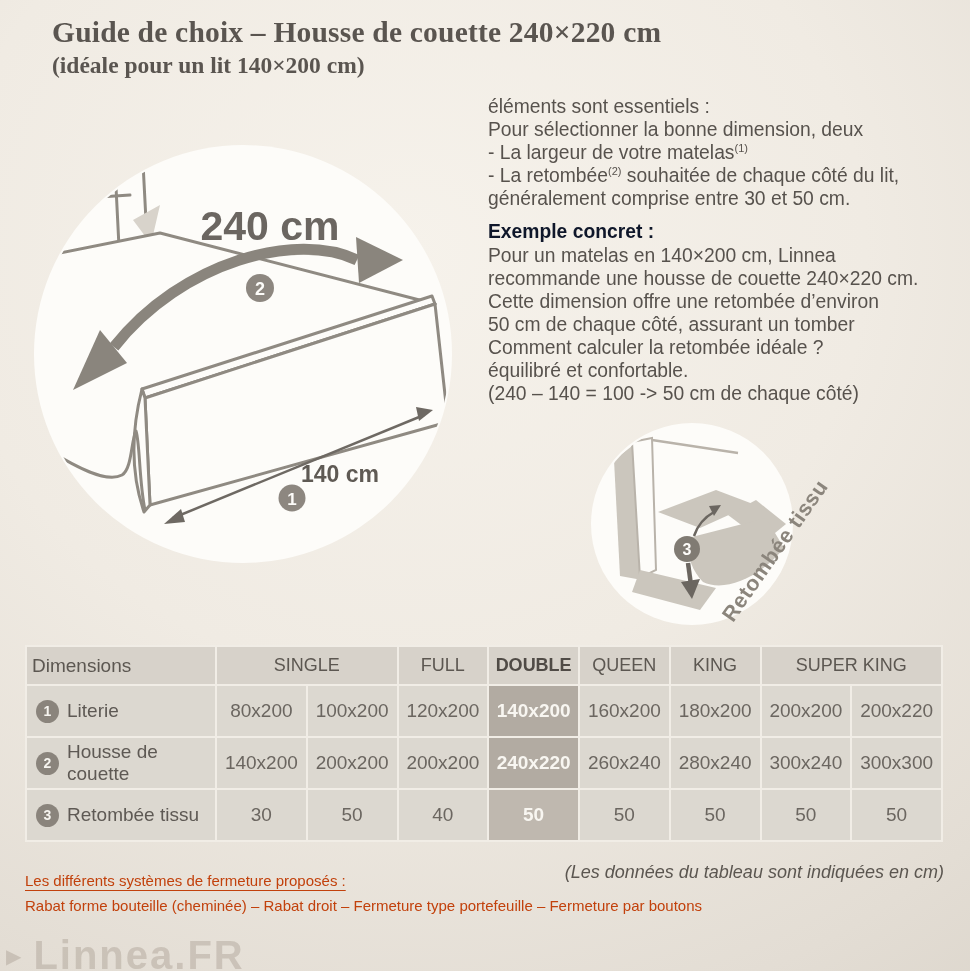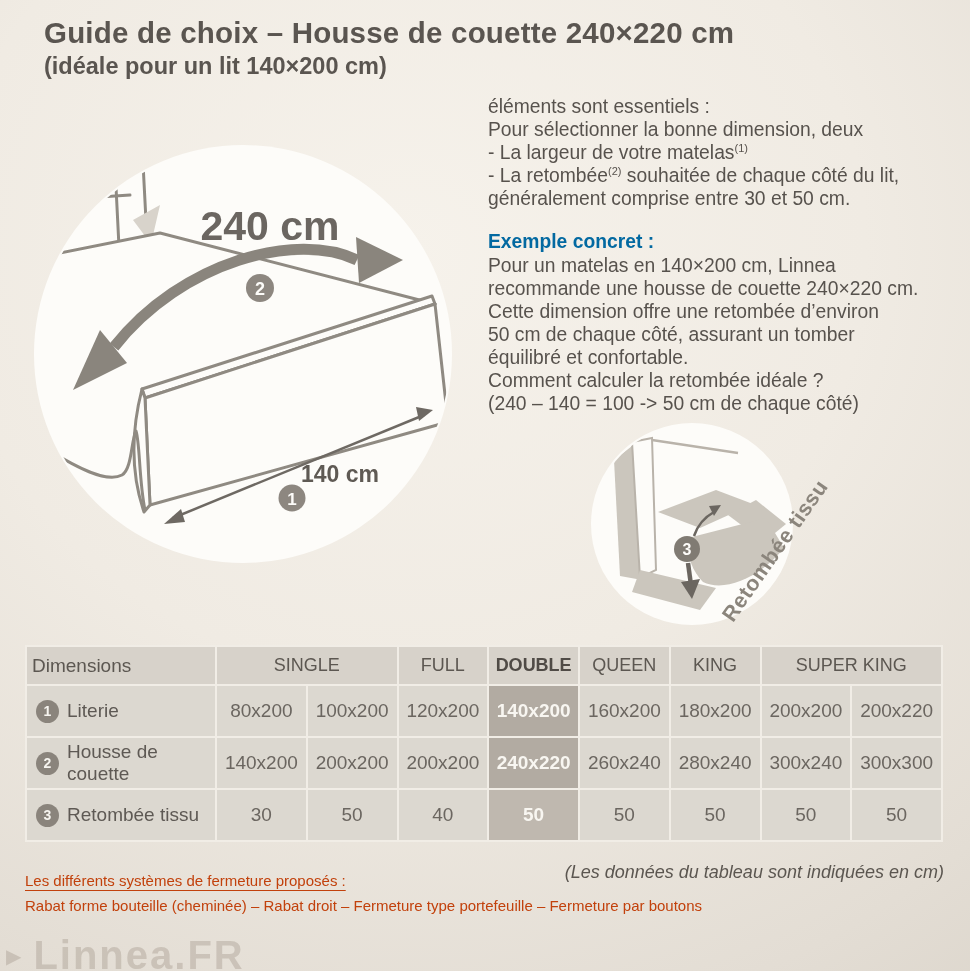--- a/index.html
+++ b/index.html
@@ -4,28 +4,28 @@
 <style>
   html,body{margin:0;padding:0;width:970px;height:971px;overflow:hidden;}
   body{
     font-family:"Liberation Sans","DejaVu Sans",sans-serif;
     background:
       radial-gradient(135% 125% at 42% 26%, #f6f2eb 0%, #f0ebe3 35%, #e3ddd4 65%, #d0c9be 100%);
     position:relative;color:#57524d;
   }
   .abs{position:absolute;}
   
-  .title-block{left:44px;top:16px;}
+  .title-block{left:52px;top:16px;font-family:Liberation Serif, serif;}
   .page-title{font-size:29.5px;font-weight:700;color:#5a5550;letter-spacing:.2px;}
   .page-subtitle{font-size:23.5px;font-weight:700;color:#5a5550;margin-top:3px;}
   
   .copy{left:488px;top:95px;width:465px;font-size:19.3px;line-height:23.1px;color:#57524d;}
   .copy .tline{white-space:nowrap;}
   .copy sup{font-size:11px;line-height:0;vertical-align:super;}
-  .ex-heading{font-weight:700;margin-top:20px;color:#0369a1;}
+  .ex-heading{font-weight:700;margin-top:10px;color:#0f172a;}
   
   .bigdiag{left:32px;top:141px;}
   .smalldiag{left:588px;top:420px;}
   svg text{font-family:"Liberation Sans","DejaVu Sans",sans-serif;}
   .drop-label{left:737px;top:602px;height:24px;font-size:21.5px;font-weight:700;color:#8b857c;
     letter-spacing:.5px;transform:rotate(-55deg);transform-origin:0 100%;white-space:nowrap;}
   
   .size-table{left:25px;top:645px;width:918px;display:grid;
     grid-template-columns:188px repeat(8,1fr);grid-template-rows:37px 50px 50px 50px;
     gap:2px;padding:2px;background:#f1ede6;box-sizing:border-box;}
@@ -63,22 +63,22 @@
   <div class="tline">Pour sélectionner la bonne dimension, deux</div>
   <div class="tline"><span>- La largeur de votre matelas</span><sup>(1)</sup></div>
   <div class="tline"><span>- La retombée</span><sup>(2)</sup><span> souhaitée de chaque côté du lit,</span></div>
   <div class="tline">généralement comprise entre 30 et 50 cm.</div>
 
   <div class="ex-heading">Exemple concret :</div>
   <div class="tline">Pour un matelas en 140×200 cm, Linnea</div>
   <div class="tline">recommande une housse de couette 240×220 cm.</div>
   <div class="tline">Cette dimension offre une retombée d’environ</div>
   <div class="tline">50 cm de chaque côté, assurant un tomber</div>
+  <div class="tline">Comment calculer la retombée idéale ?</div>
   <div class="tline">équilibré et confortable.</div>
-  <div class="tline">Comment calculer la retombée idéale ?</div>
   <div class="tline">(240 – 140 = 100 -&gt; 50 cm de chaque côté)</div>
 </div>
 
 <svg class="abs bigdiag" width="422" height="426" viewBox="0 0 422 426">
   <defs>
       <clipPath id="bigclip">
         <circle cx="211" cy="213" r="207"></circle>
       </clipPath>
     </defs>
   <circle cx="211" cy="213" r="209" fill="#fdfcf9"></circle>

